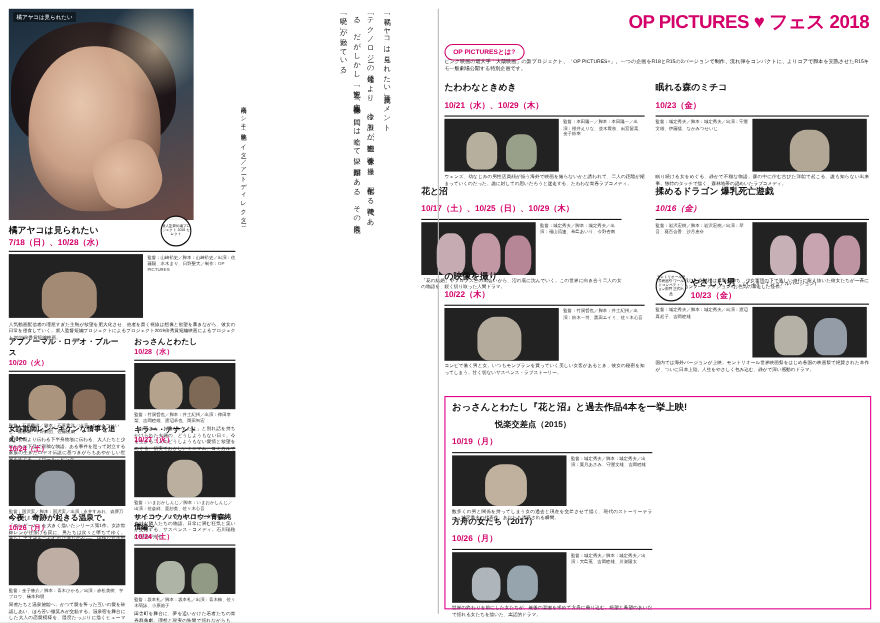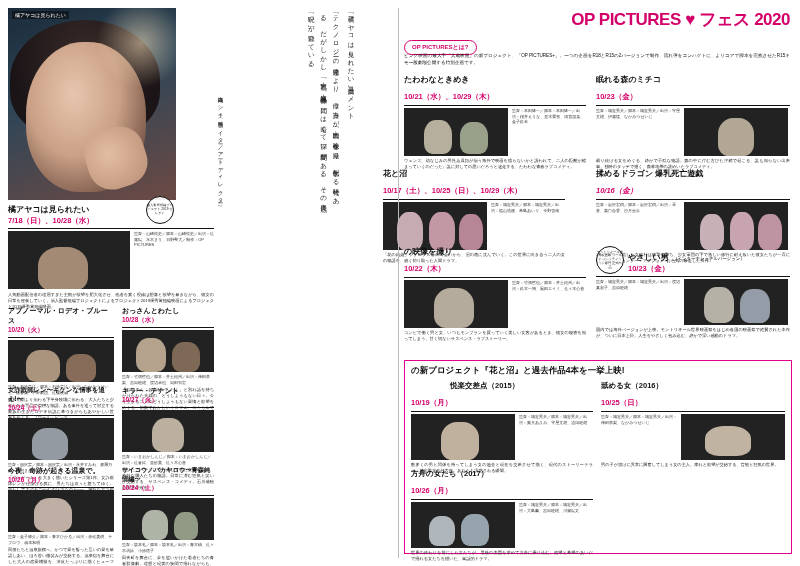--- a/index.html
+++ b/index.html
@@ -68,21 +68,21 @@
   .sep{position:absolute;background:#111;}
 </style>
 </head>
 <body>
 
 <div class="page">
 
   <div class="brandwrap">
     <span class="brand">OP PICTURES</span>
     <span class="brand white">♥</span>
-    <span class="brand">フェス 2020</span>
+    <span class="brand">フェス 2018</span>
   </div>
 
   <div class="whatbtn">OP PICTURESとは?</div>
   <div class="lead" style="top:52px;width:386px;">ピンク映画の最大手「大蔵映画」の新プロジェクト、「OP PICTURES+」。一つの企画をR18とR15の2バージョンで制作、流れ弾をコンパクトに、よりコアで脚本を完熟させたR15キモ一般劇場公開する特別企画です。</div>
 
   <div class="hero">
     <div class="hair"></div>
     <div class="face"></div>
     <div class="hand"></div>
     <div class="glow"></div>
@@ -263,47 +263,35 @@
       <div class="credits" style="width:84px;">監督：城定秀夫／脚本：城定秀夫／出演：渡辺真起子、吉岡睦雄</div>
       <div class="thumb t17" style="width:104px;height:46px;">
         <div class="figure" style="left:20px;top:8px;width:30px;height:36px;background:#e8e2d4;"></div>
         <div class="figure" style="left:56px;top:10px;width:30px;height:34px;background:#b9c6d4;"></div>
       </div>
     </div>
     <div class="body" style="margin-top:2px;">国内では海外バージョンが上映。モントリオール世界映画祭をはじめ各国の映画祭で絶賛された本作が、ついに日本上陸。人生をやさしく包み込む、静かで深い感動のドラマ。</div>
   </div>
 
   <div class="pinkbox">
-    <div class="hd">の新プロジェクト『花と沼』と過去作品4本を一挙上映!</div>
+    <div class="hd">おっさんとわたし『花と沼』と過去作品4本を一挙上映!</div>
 
     <div class="card" style="left:6px;top:20px;width:182px;">
       <div class="title" style="font-size:7.5px;margin-left:39px;">悦楽交差点（2015）</div>
       <div class="date" style="display:inline-block;">10/19（月）</div>
       <div class="hr"></div>
       <div style="display:flex;gap:4px;">
         <div class="thumb t10" style="width:104px;height:46px;">
           <div class="figure" style="left:30px;top:8px;width:38px;height:38px;background:#f6e2c9;"></div>
         </div>
         <div class="credits" style="width:74px;">監督：城定秀夫／脚本：城定秀夫／出演：葉月あさみ、守屋文雄、吉岡睦雄</div>
       </div>
       <div class="body" style="margin-top:2px;">数多くの男と関係を持ってしまう女の過去と現在を交差させて描く、現代のストーリーテラー・城定秀夫の代表作。あなたも誘惑される瞬間。</div>
     </div>
 
-    <div class="card" style="left:196px;top:20px;width:184px;">
-      <div class="title" style="font-size:7.5px;">舐める女（2016）</div>
-      <div class="date" style="display:inline-block;">10/25（日）</div>
-      <div class="hr"></div>
-      <div style="display:flex;gap:4px;">
-        <div class="credits" style="width:76px;">監督：城定秀夫／脚本：城定秀夫／出演：倖田李梨、なかみつせいじ</div>
-        <div class="thumb t14" style="width:104px;height:46px;">
-          <div class="figure" style="left:24px;top:12px;width:46px;height:30px;background:#f7e4cd;"></div>
-        </div>
-      </div>
-      <div class="body" style="margin-top:2px;">男の子が溶けに異常に興奮してしまう女の主人。痺れと欲望が交錯する、官能と狂気の世界。</div>
-    </div>
 
     <div class="card" style="left:6px;top:108px;width:182px;">
       <div class="title" style="font-size:7.5px;">方舟の女たち（2017）</div>
       <div class="date" style="display:inline-block;">10/26（月）</div>
       <div class="hr"></div>
       <div style="display:flex;gap:4px;">
         <div class="thumb t7" style="width:104px;height:46px;">
           <div class="figure" style="left:18px;top:14px;width:26px;height:30px;background:#dfe8ef;"></div>
           <div class="figure" style="left:50px;top:12px;width:28px;height:32px;background:#bed0de;"></div>
         </div>

